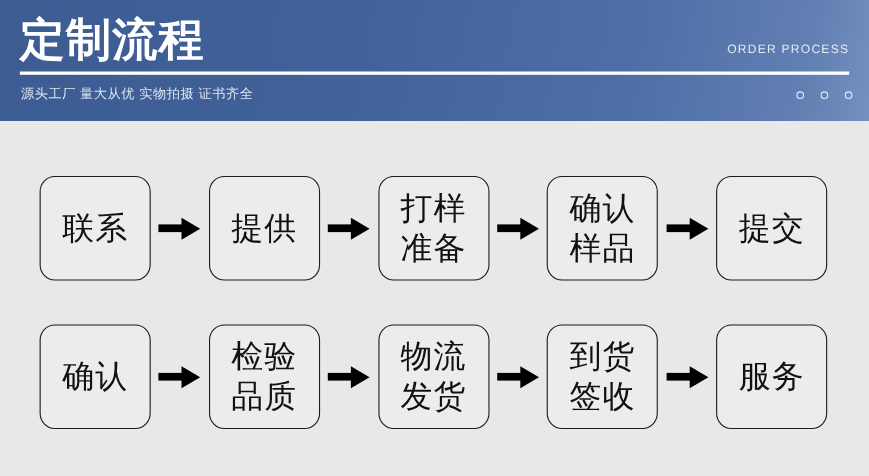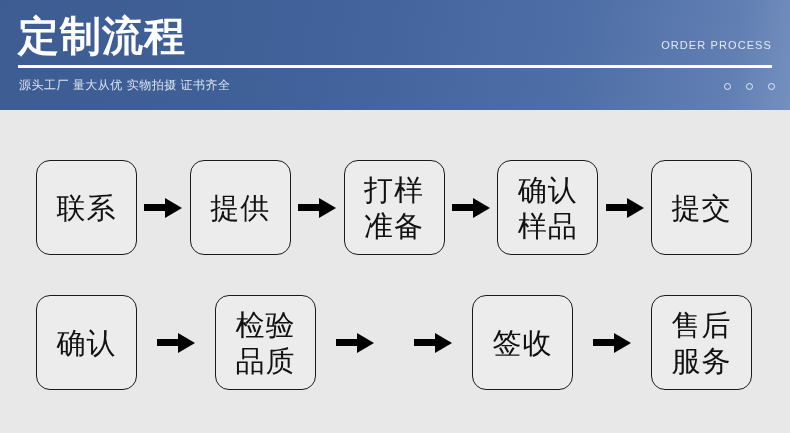--- a/index.html
+++ b/index.html
@@ -205,28 +205,32 @@
     <div class="arrow">
         <span class="arrow-glyph"></span>
       </div>
     <div class="flow-box">
       <span class="line">检验</span>
       <span class="line">品质</span>
     </div>
     <div class="arrow">
         <span class="arrow-glyph"></span>
       </div>
-    <div class="arrow">
-        <span class="arrow-glyph"></span>
-      </div>
-    <div class="flow-box">
+    <div class="flow-box">
+      <span class="line">物流</span>
+      <span class="line">发货</span>
+    </div>
+    <div class="arrow">
+        <span class="arrow-glyph"></span>
+      </div>
+    <div class="flow-box">
+      <span class="line">到货</span>
       <span class="line">签收</span>
     </div>
     <div class="arrow">
         <span class="arrow-glyph"></span>
       </div>
     <div class="flow-box">
-      <span class="line">售后</span>
       <span class="line">服务</span>
     </div>
   </div>
 
 </div>
 
 </body></html>

